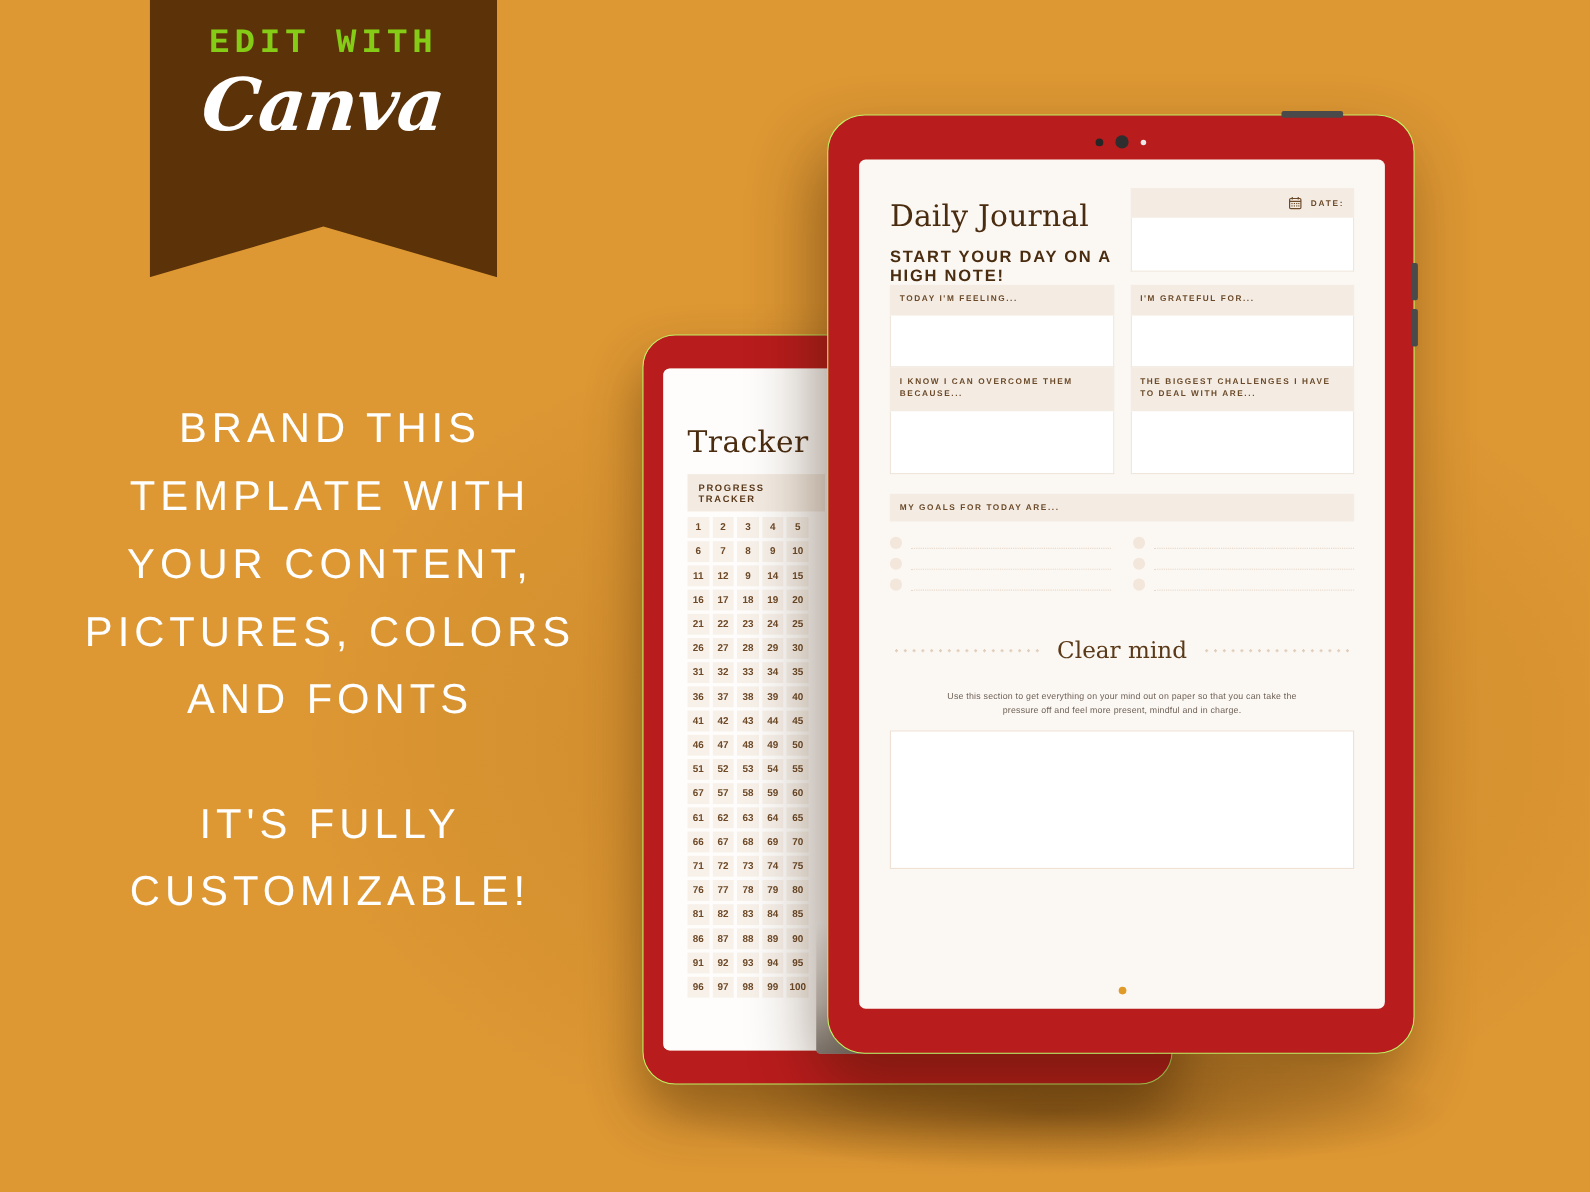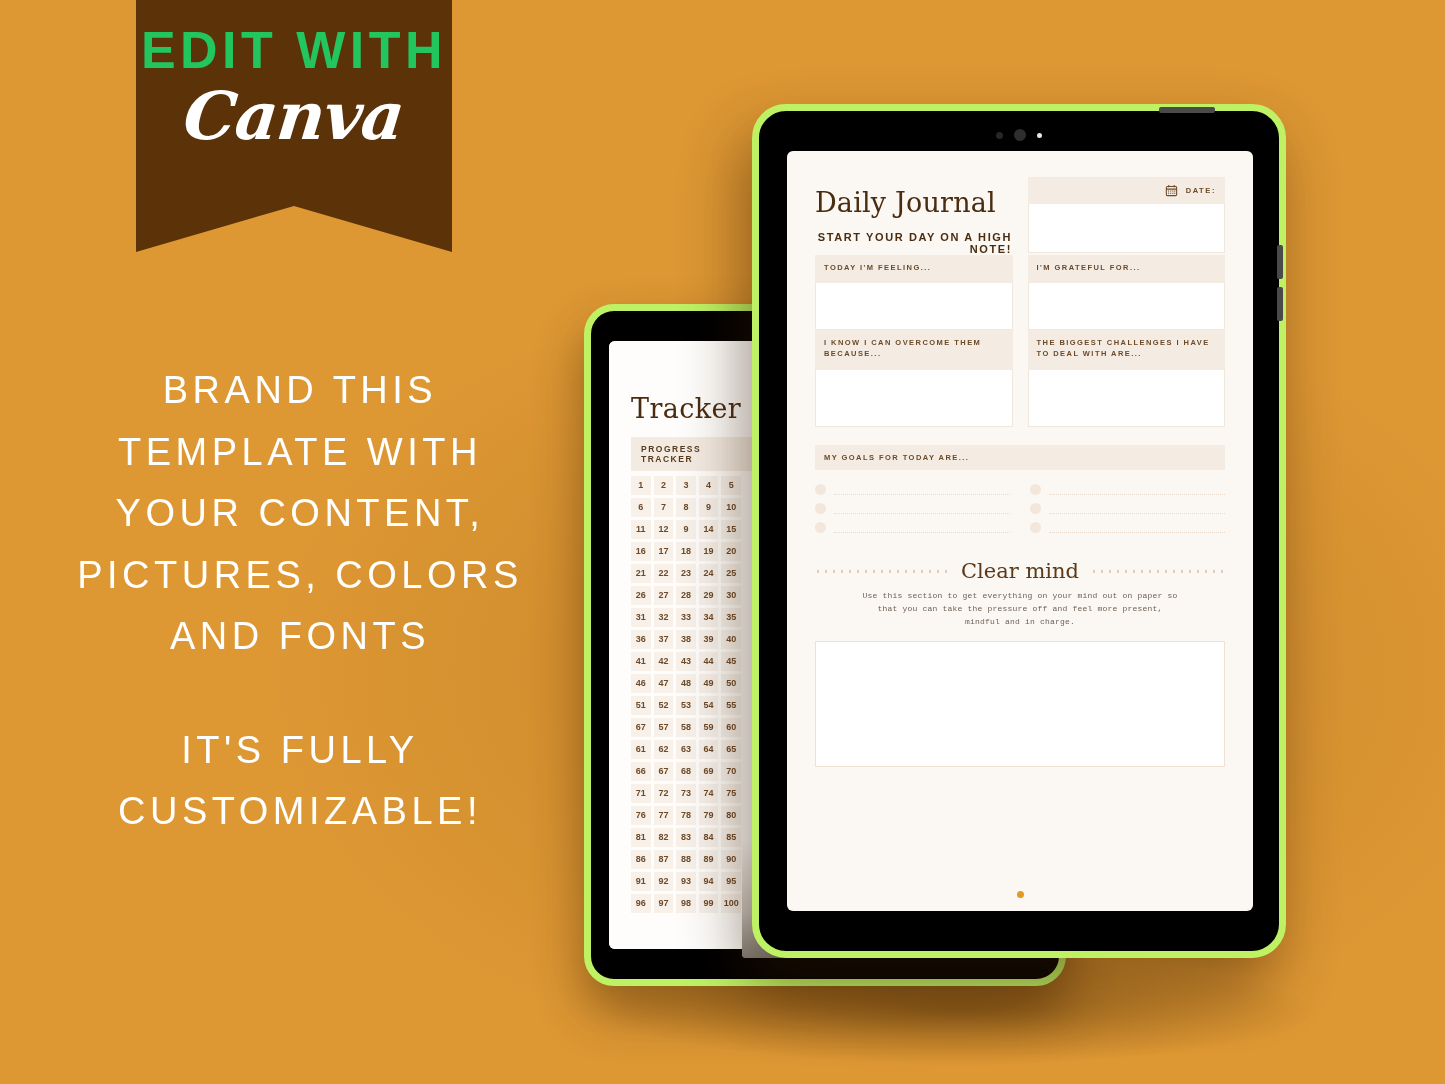--- a/index.html
+++ b/index.html
@@ -19,22 +19,22 @@
 
   
   .ribbon{
     position:absolute;left:136px;top:-4px;width:316px;height:256px;
     background:#5C3208;
     clip-path:polygon(0 0, 100% 0, 100% 100%, 50% 82%, 0 100%);
     display:flex;flex-direction:column;align-items:center;justify-content:flex-start;
     padding-top:28px;box-sizing:border-box;
   }
   .ribbon-top{
-    color:#22c55e;font-size:52px;letter-spacing:4.5px;font-weight:700;
-    font-family:Liberation Sans, sans-serif;line-height:1;
+    color:#84cc16;font-size:31px;letter-spacing:4.5px;font-weight:700;
+    font-family:Liberation Mono, monospace;line-height:1;
   }
   .ribbon-brand{
     color:#FFFFFF;font-size:66px;line-height:1.05;margin-top:6px;
     font-family:"DejaVu Serif", serif;font-style:italic;font-weight:700;
     letter-spacing:-1px;
     transform:skewX(-6deg);
   }
 
   
   .left-copy{
@@ -45,24 +45,24 @@
     font-size:38px;letter-spacing:4.5px;line-height:1.62;font-weight:400;
   }
   .copy-block.second{margin-top:52px;}
 
   
   .stage{position:absolute;inset:0;}
 
   
   .tablet{
     position:absolute;
-    background:#000000;
+    background:#b91c1c;
     border-radius:30px;
     box-sizing:border-box;
-    border:7px solid #bef264;
+    border:1px solid #bef264;
   }
   .tablet .screen{
     position:absolute;
     background:#FBF7F2;
     overflow:hidden;
   }
 
   
   #tablet-rear{
     left:584px;top:304px;width:482px;height:682px;
@@ -150,21 +150,21 @@
 
   
   .jpage{position:absolute;inset:0;padding:26px 28px 0 28px;box-sizing:border-box;}
   .j-top{display:flex;gap:16px;align-items:flex-start;}
   .j-left{width:50%;padding-top:12px;}
   .j-title{
     font-family:"DejaVu Serif", serif;
     font-size:27px;color:#4A2C10;letter-spacing:0.2px;line-height:1;
   }
   .j-sub{
-    margin-top:15px;color:#4A2C10;font-size:11px;letter-spacing:1.6px;font-weight:700;text-align:right;
+    margin-top:15px;color:#4A2C10;font-size:15px;letter-spacing:1.6px;font-weight:700;
   }
   .date-box{width:50%;}
   .date-head{
     background:#F4ECE3;padding:7px 9px;display:flex;align-items:center;gap:8px;justify-content:flex-end;
   }
   .cal-ico{width:13px;height:13px;display:block;}
   .date-label{color:#6B4A2A;font-size:7.5px;letter-spacing:1.6px;font-weight:700;}
   .date-body{height:48px;border:1px solid #EFE6DC;border-top:none;background:#fff;}
 
   .grid2{display:grid;grid-template-columns:1fr 1fr;gap:15px;}
@@ -182,33 +182,33 @@
   .goals-head{
     background:#F4ECE3;padding:8px 9px;color:#6B4A2A;
     font-size:7.5px;letter-spacing:1.45px;font-weight:700;margin-top:18px;
   }
   .goals-cols{display:grid;grid-template-columns:1fr 1fr;gap:20px;margin-top:10px;}
   .goal-row{display:flex;align-items:center;gap:8px;height:19px;}
   .goal-bullet{width:11px;height:11px;border-radius:50%;background:#F3E7DC;flex:0 0 auto;}
   .goal-line{flex:1;border-bottom:1px dotted #E8D9CB;height:9px;}
 
   .clear-row{
-    display:flex;align-items:center;gap:12px;margin-top:22px;
+    display:flex;align-items:center;gap:12px;margin-top:38px;
   }
   .dotline{
     flex:1;height:3px;
     background-image:radial-gradient(circle, #E0CDBA 1.2px, rgba(0,0,0,0) 1.3px);
     background-size:8px 3px;background-repeat:repeat-x;background-position:center;
   }
   .clear-title{
     font-family:"DejaVu Serif", serif;font-size:21px;color:#5A3A18;white-space:nowrap;
   }
   .clear-desc{
-    margin:6px auto 0 auto;width:78%;text-align:center;
-    color:#6E6257;font-size:8px;line-height:1.65;letter-spacing:0.2px;font-family:Liberation Mono, monospace;
+    margin:23px auto 0 auto;width:78%;text-align:center;
+    color:#6E6257;font-size:8px;line-height:1.65;letter-spacing:0.2px;
   }
   .clear-box{
     margin-top:12px;height:124px;border:1px solid #EFE2D5;background:#fff;
   }
 
   .page-dot{
     position:absolute;left:0;right:0;bottom:13px;display:flex;justify-content:center;
   }
   .page-dot i{display:block;width:7px;height:7px;border-radius:50%;background:#E09A28;}
   .page-dot.rear i{width:6px;height:6px;}

